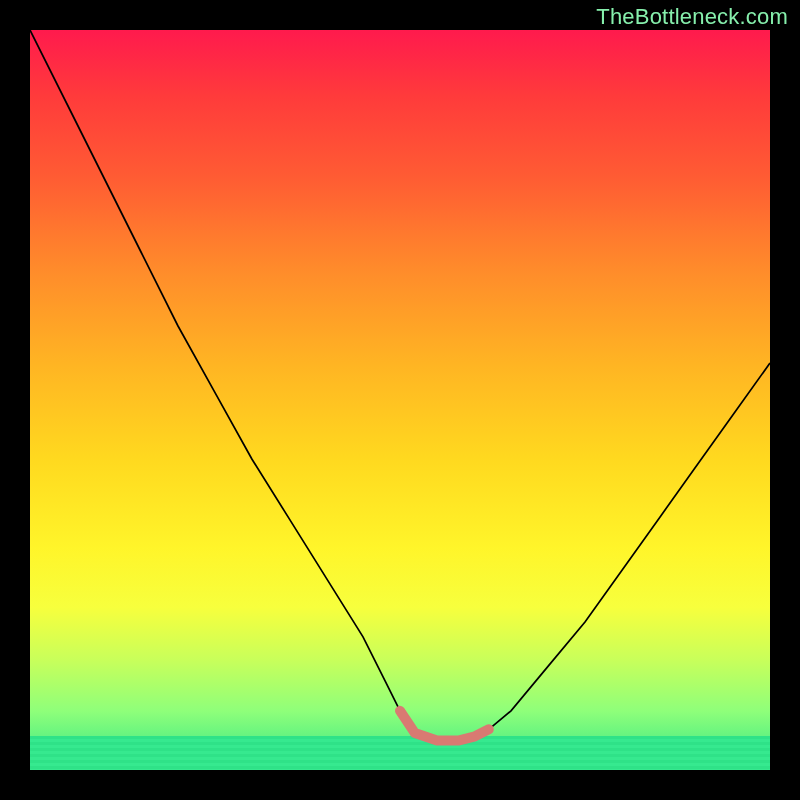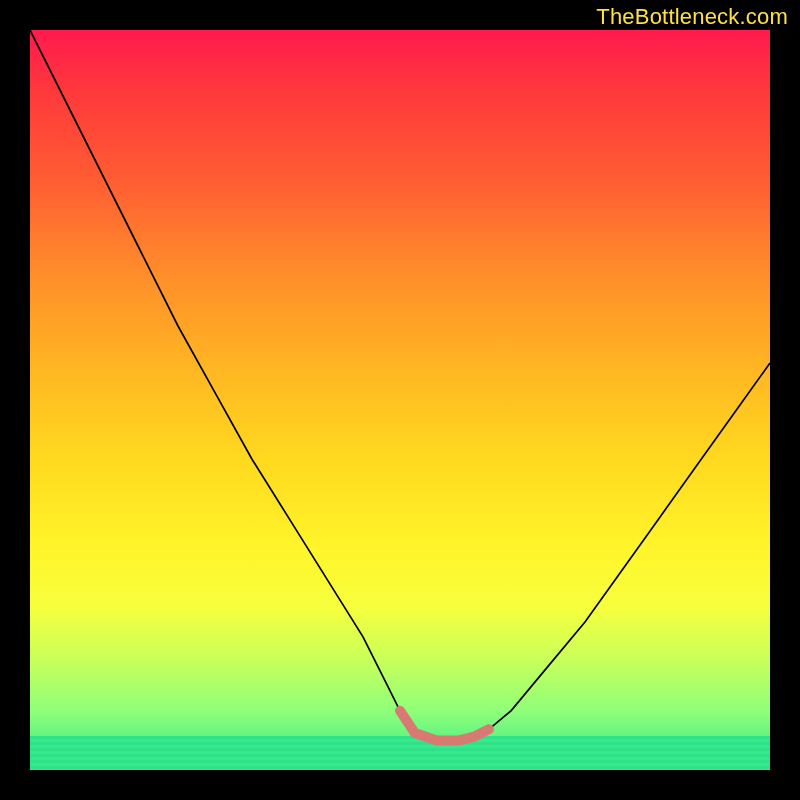--- a/index.html
+++ b/index.html
@@ -55,21 +55,21 @@
     position: absolute;
     left: 0;
     top: 0;
     width: 100%;
     height: 100%;
   }
   .watermark {
     position: absolute;
     top: 4px;
     right: 12px;
-    color: #fde047;
+    color: #86efac;
     font-size: 22px;
     font-weight: 500;
     letter-spacing: 0.2px;
     user-select: none;
   }
 </style>
 </head>
 <body>
 
 <div class="frame">

